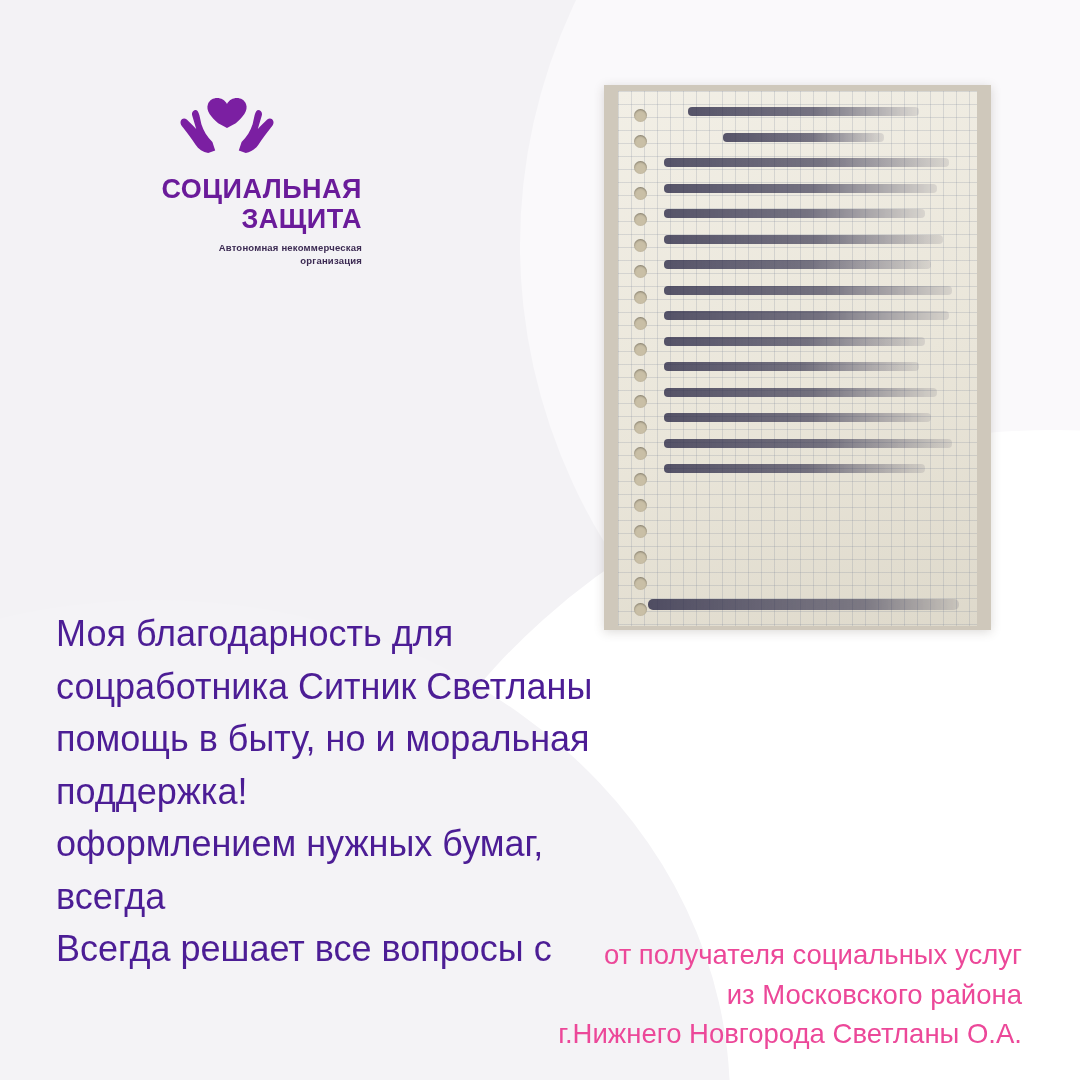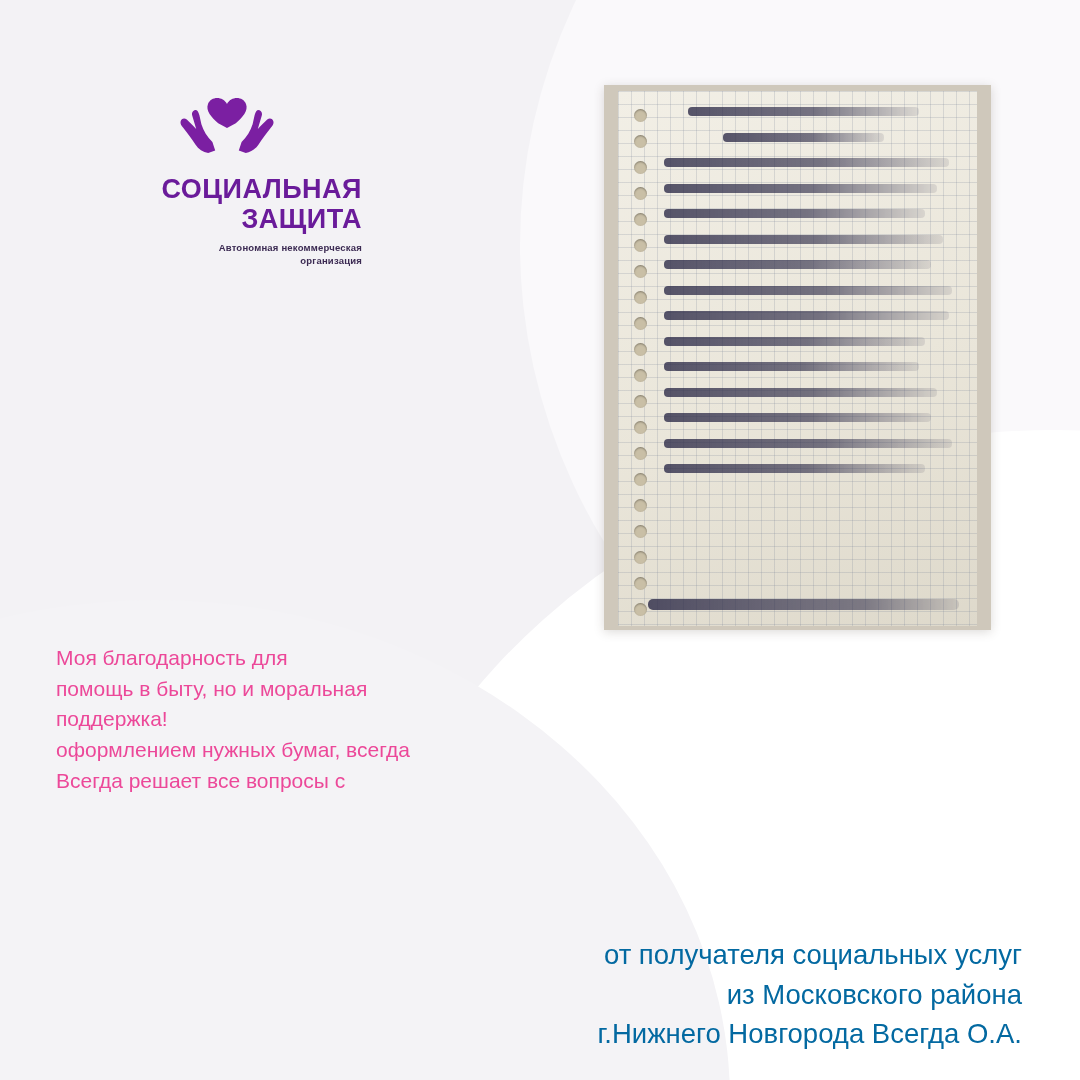--- a/index.html
+++ b/index.html
@@ -180,37 +180,37 @@
     width: 1px; height: 1px;
     overflow: hidden;
     clip: rect(0 0 0 0);
     white-space: nowrap;
   }
 
   
   .quote {
     position: absolute;
     left: 56px;
-    top: 643px;
+    top: 608px;
     width: 600px;
-    font-size: 21px;
+    font-size: 36px;
     line-height: 1.46;
-    color: #ec4899;
+    color: #4c1d95;
   }
   .quote p + p { margin-top: 0; }
 
   .attribution {
     position: absolute;
     right: 58px;
     bottom: 26px;
     width: 740px;
     text-align: right;
     font-size: 27.5px;
     line-height: 1.44;
-    color: #0369a1;
+    color: #ec4899;
   }
 </style>
 </head>
 <body>
 
 <div class="bg-base"></div>
 <div class="bg-swoosh-a"></div>
 <div class="bg-swoosh-b"></div>
 <div class="bg-swoosh-c"></div>
 <div class="bg-swoosh-d"></div>
@@ -279,23 +279,24 @@
     <div class="letter-sign"></div>
     <span class="sr-text">Благодарственное письмо</span>
     <span class="sr-text">для Ситник Светланы Николаевны</span>
     <span class="sr-text">С Светланой знакомы с августа 16 года. Очень благодарна, что именно ее послали мне в помощь! От нее идет не только помощь в быту, но и моральная поддержка. Мне физически тяжело развешивать бельё, она каждый раз помогает, покупает хорошие продукты, помогает выносить мусор. Всегда решаем все вопросы с бумажками — оформление всех нужных бумаг. Всегда навещала в больницах.</span>
     <span class="sr-text">От колясочной Оксаны Александровны Поповой</span>
   </div>
 </div>
 
 <div class="quote">
   <p>Моя благодарность для</p>
+  <p>соцработника Ситник Светланы</p>
   <p>помощь в быту, но и моральная</p>
   <p>поддержка!</p>
   <p>оформлением нужных бумаг, всегда</p>
   <p>Всегда решает все вопросы с</p>
 </div>
 
 <div class="attribution">
   <div>от получателя социальных услуг</div>
   <div>из Московского района</div>
-  <div>г.Нижнего Новгорода Всегда О.А.</div>
+  <div>г.Нижнего Новгорода Светланы О.А.</div>
 </div>
 
 </body></html>

